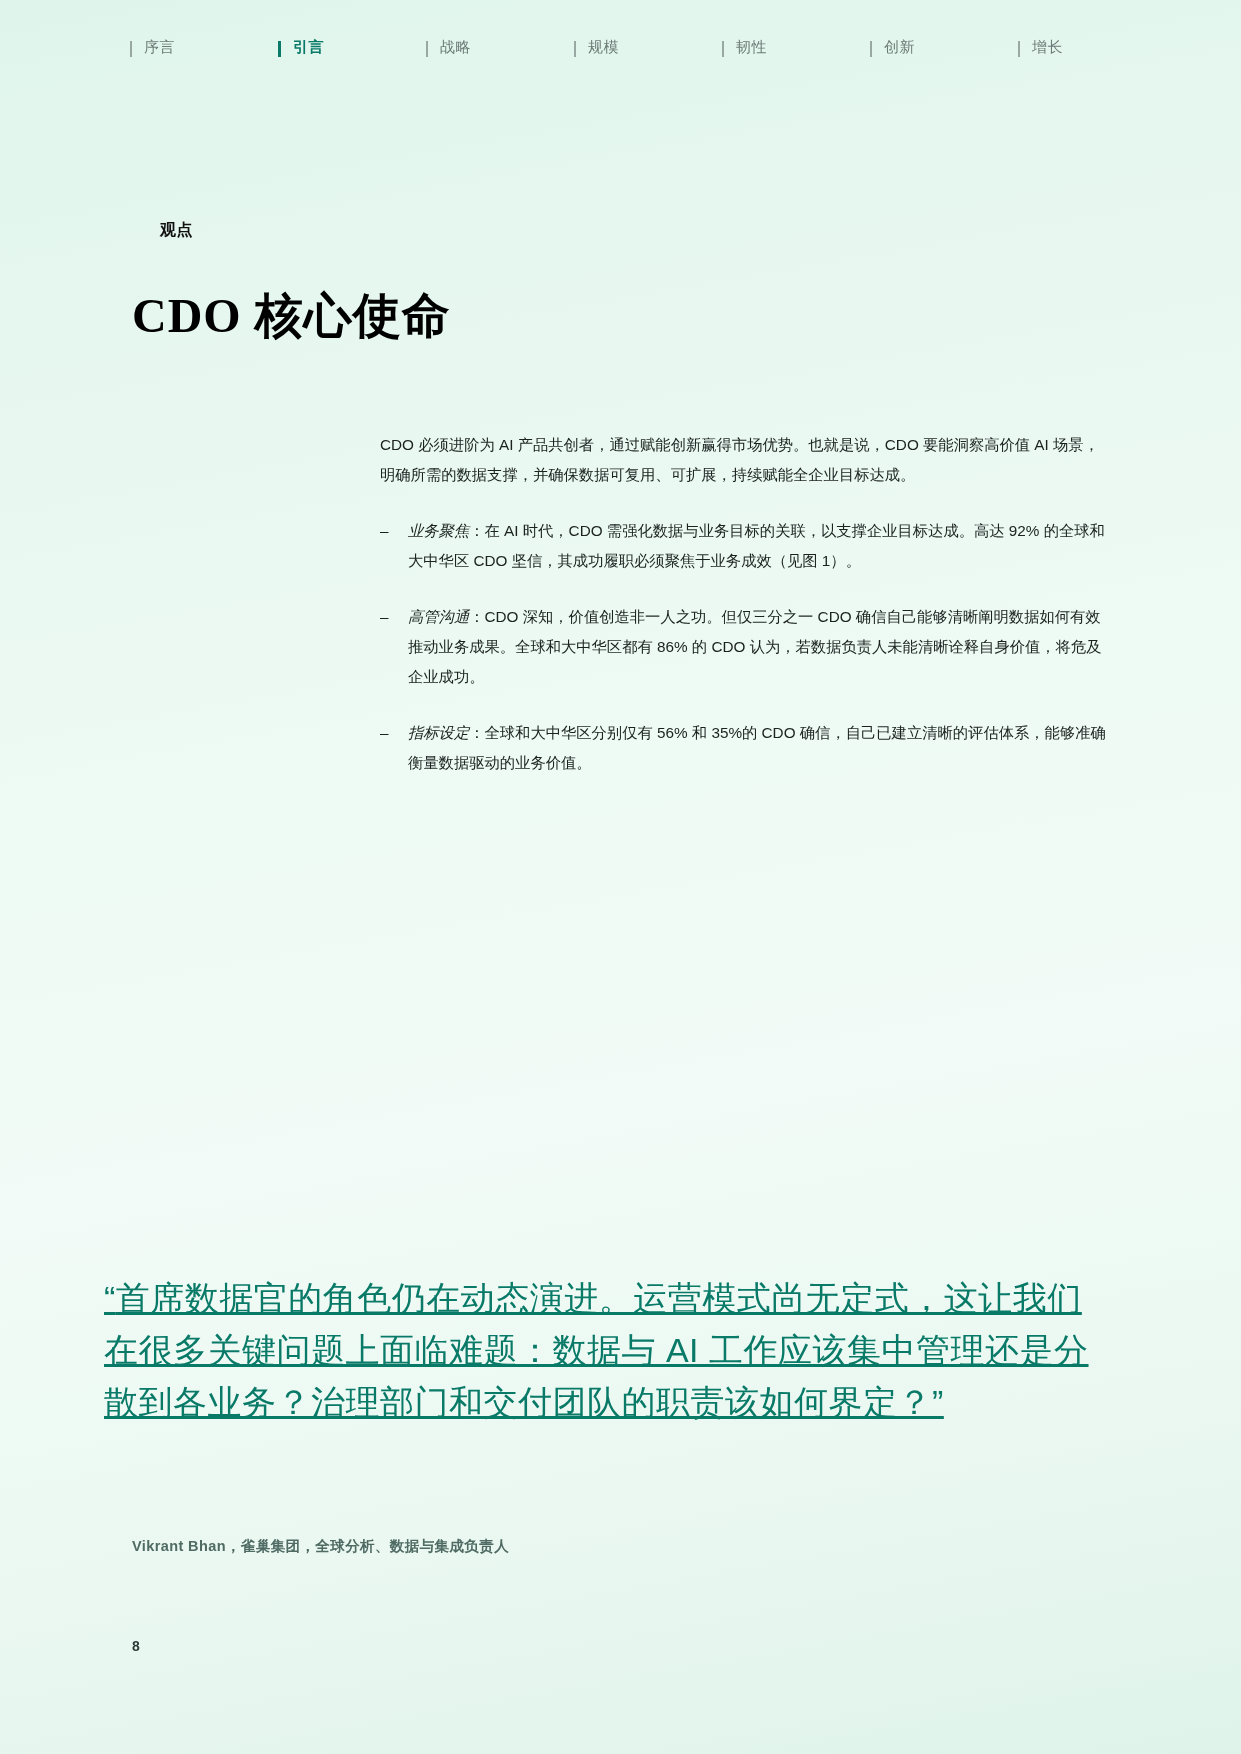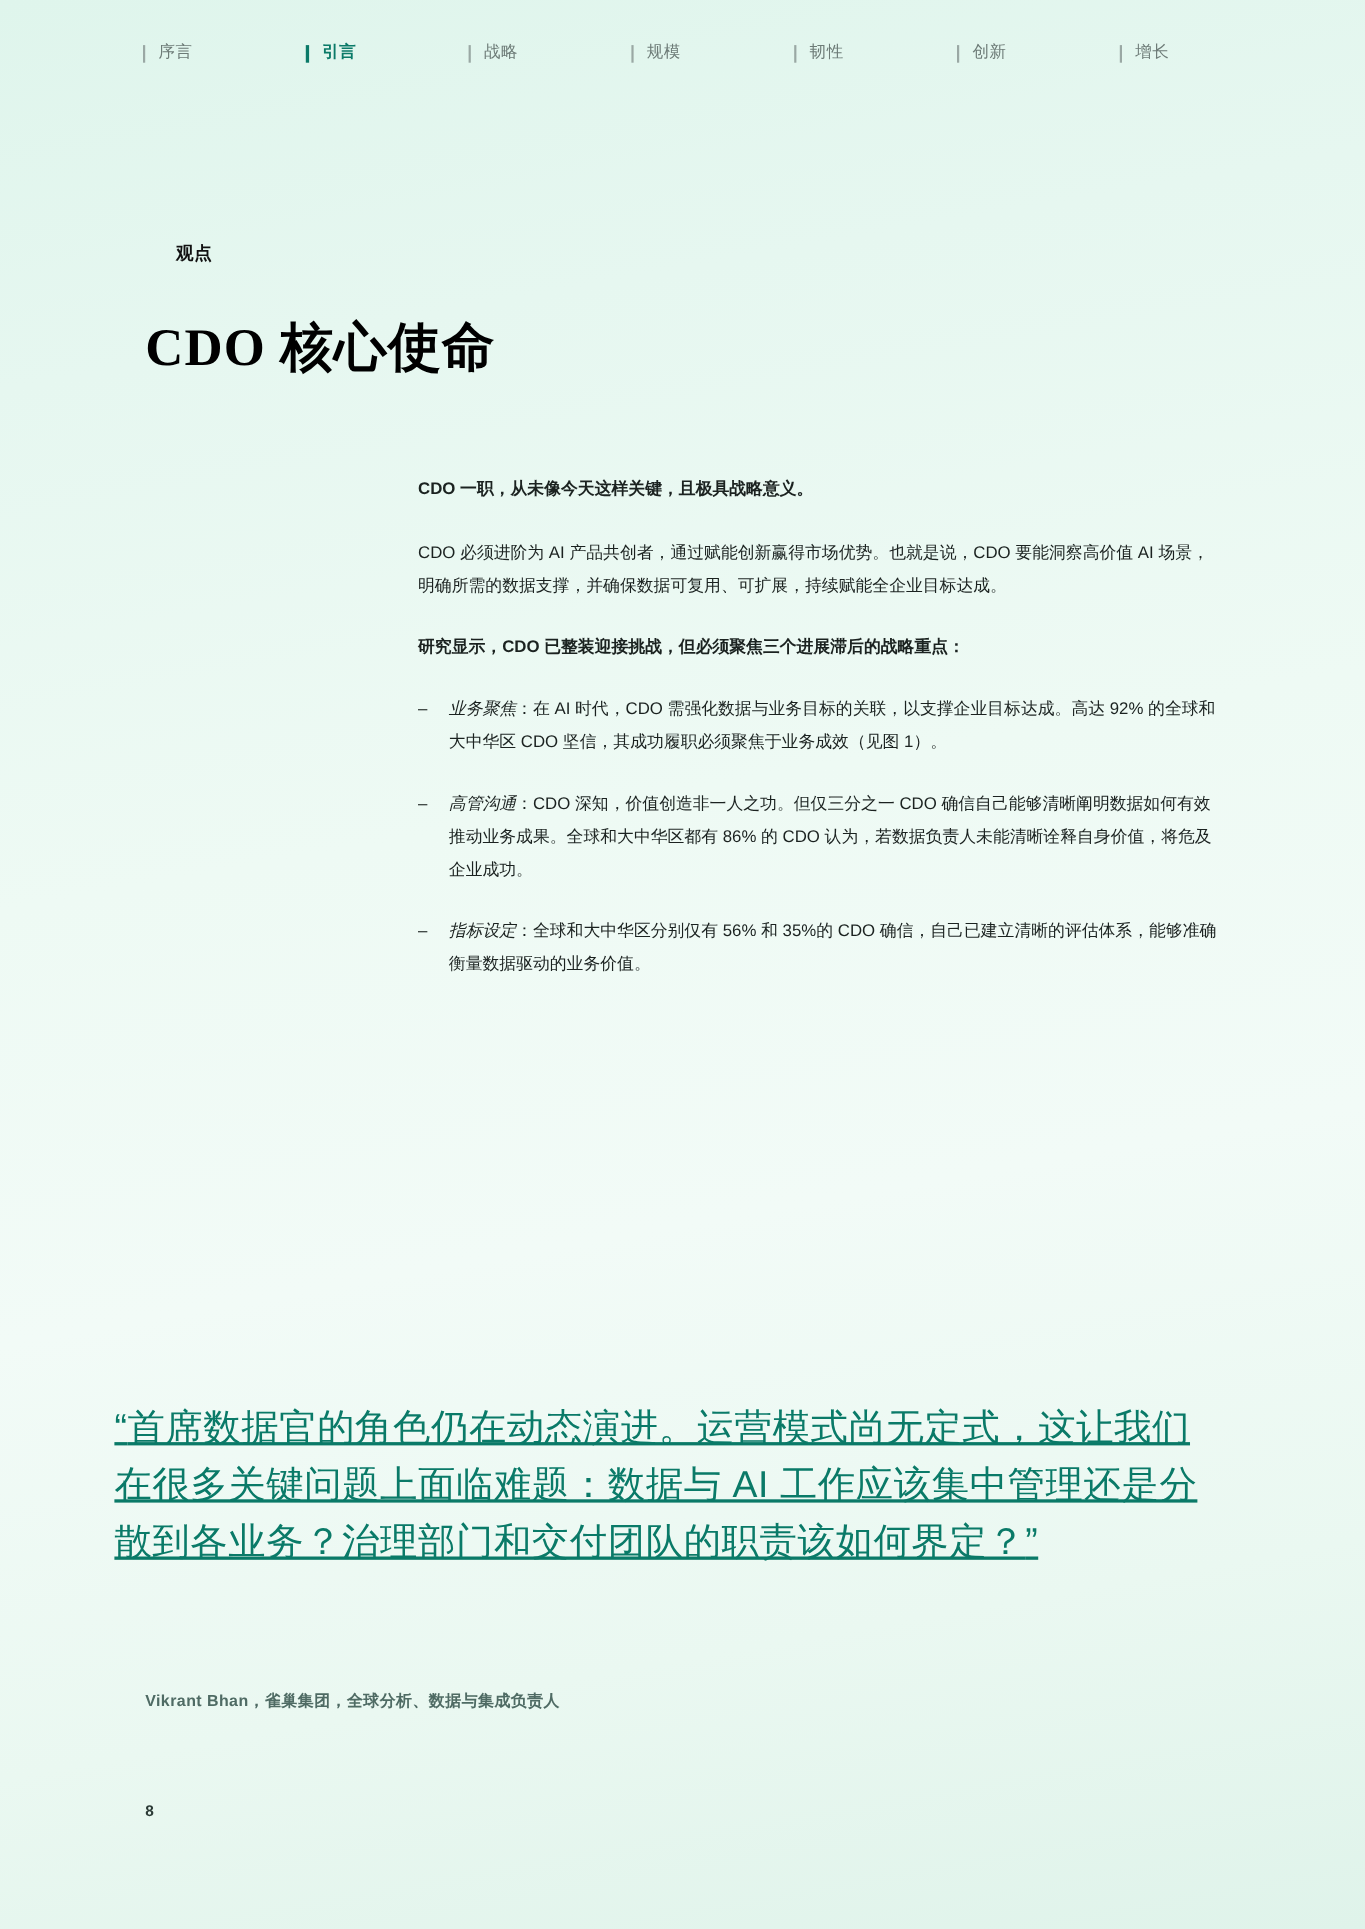--- a/index.html
+++ b/index.html
@@ -183,23 +183,21 @@
   <div class="nav-item">
     <span class="bar"></span>
     <span>增长</span>
   </div>
 </div>
 
 <div class="kicker">观点</div>
 <h1 class="page-title">CDO 核心使命</h1>
 
 <div class="body-col">
-  <p class="lead">CDO 一职，从未像今天这样关键，且极具战略意义。</p>
   <p>CDO 必须进阶为 AI 产品共创者，通过赋能创新赢得市场优势。也就是说，CDO 要能洞察高价值 AI 场景，明确所需的数据支撑，并确保数据可复用、可扩展，持续赋能全企业目标达成。</p>
-  <p class="sub-lead">研究显示，CDO 已整装迎接挑战，但必须聚焦三个进展滞后的战略重点：</p>
 
   <ul class="bullets">
     <li>
       <span class="dash">–</span>
       <span class="term">业务聚焦</span><span>：在 AI 时代，CDO 需强化数据与业务目标的关联，以支撑企业目标达成。高达 92% 的全球和大中华区 CDO 坚信，其成功履职必须聚焦于业务成效（见图 1）。</span>
     </li>
     <li>
       <span class="dash">–</span>
       <span class="term">高管沟通</span><span>：CDO 深知，价值创造非一人之功。但仅三分之一 CDO 确信自己能够清晰阐明数据如何有效推动业务成果。全球和大中华区都有 86% 的 CDO 认为，若数据负责人未能清晰诠释自身价值，将危及企业成功。</span>
     </li>

